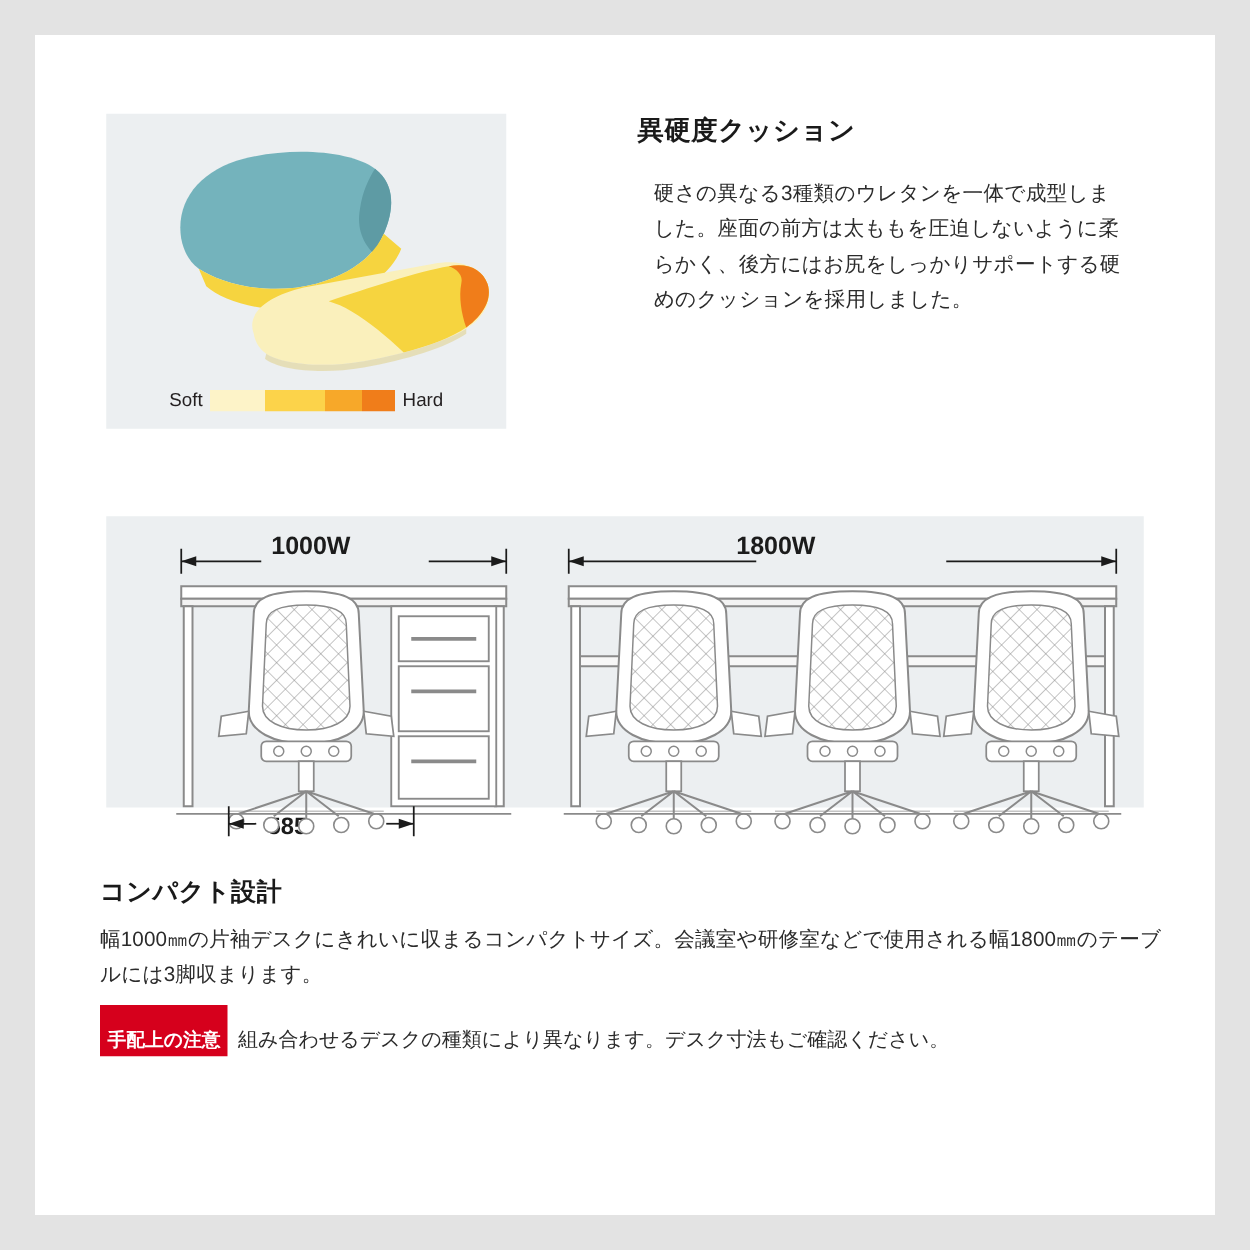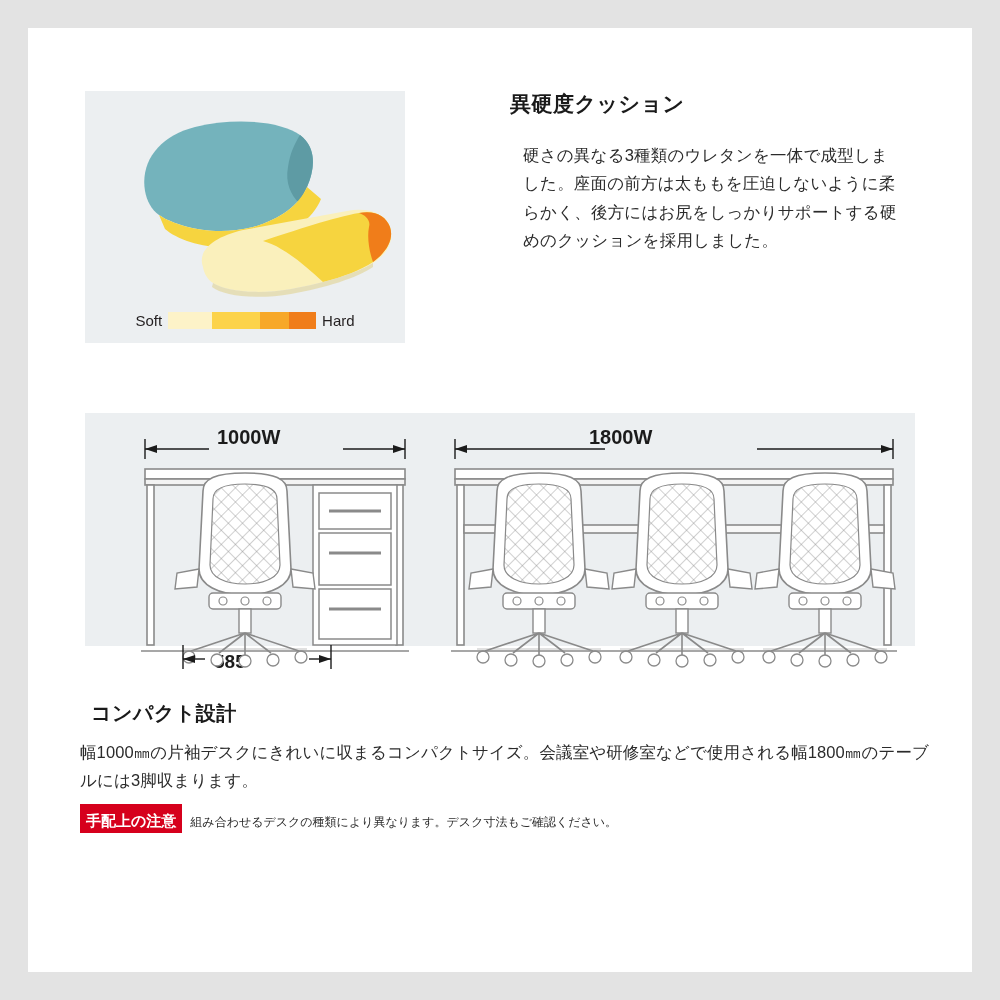--- a/index.html
+++ b/index.html
@@ -106,21 +106,21 @@
   .sec3 {
     position: absolute;
     left: 52px;
     top: 672px;
     width: 850px;
   }
   .sec3-title {
     font-size: 20px;
     font-weight: bold;
     color: #1a1a1a;
-    margin: 0 0 12px 11px;
+    margin: 0 0 12px 0;
     letter-spacing: 0.5px;
     font-family: "Liberation Sans", sans-serif;
   }
   .sec3-body {
     font-size: 16.5px;
     line-height: 1.68;
     color: #2b2b2b;
     margin: 0 0 10px 0;
     letter-spacing: 0.1px;
     font-family: "Liberation Sans", sans-serif;
@@ -129,27 +129,27 @@
     display: flex;
     align-items: baseline;
     gap: 8px;
   }
   .note-badge {
     display: inline-block;
     background: #d6001c;
     color: #ffffff;
     font-size: 15px;
     font-weight: bold;
-    padding: 8px 6px 3px 6px;
+    padding: 20px 6px 3px 6px;
     line-height: 1.15;
     white-space: nowrap;
     font-family: "Liberation Sans", sans-serif;
   }
   .note-text {
-    font-size: 12px;
+    font-size: 16px;
     color: #2b2b2b;
     line-height: 1.6;
     font-family: "Liberation Sans", sans-serif;
   }
 </style>
 </head>
 <body>
 
 <div class="page">
 

